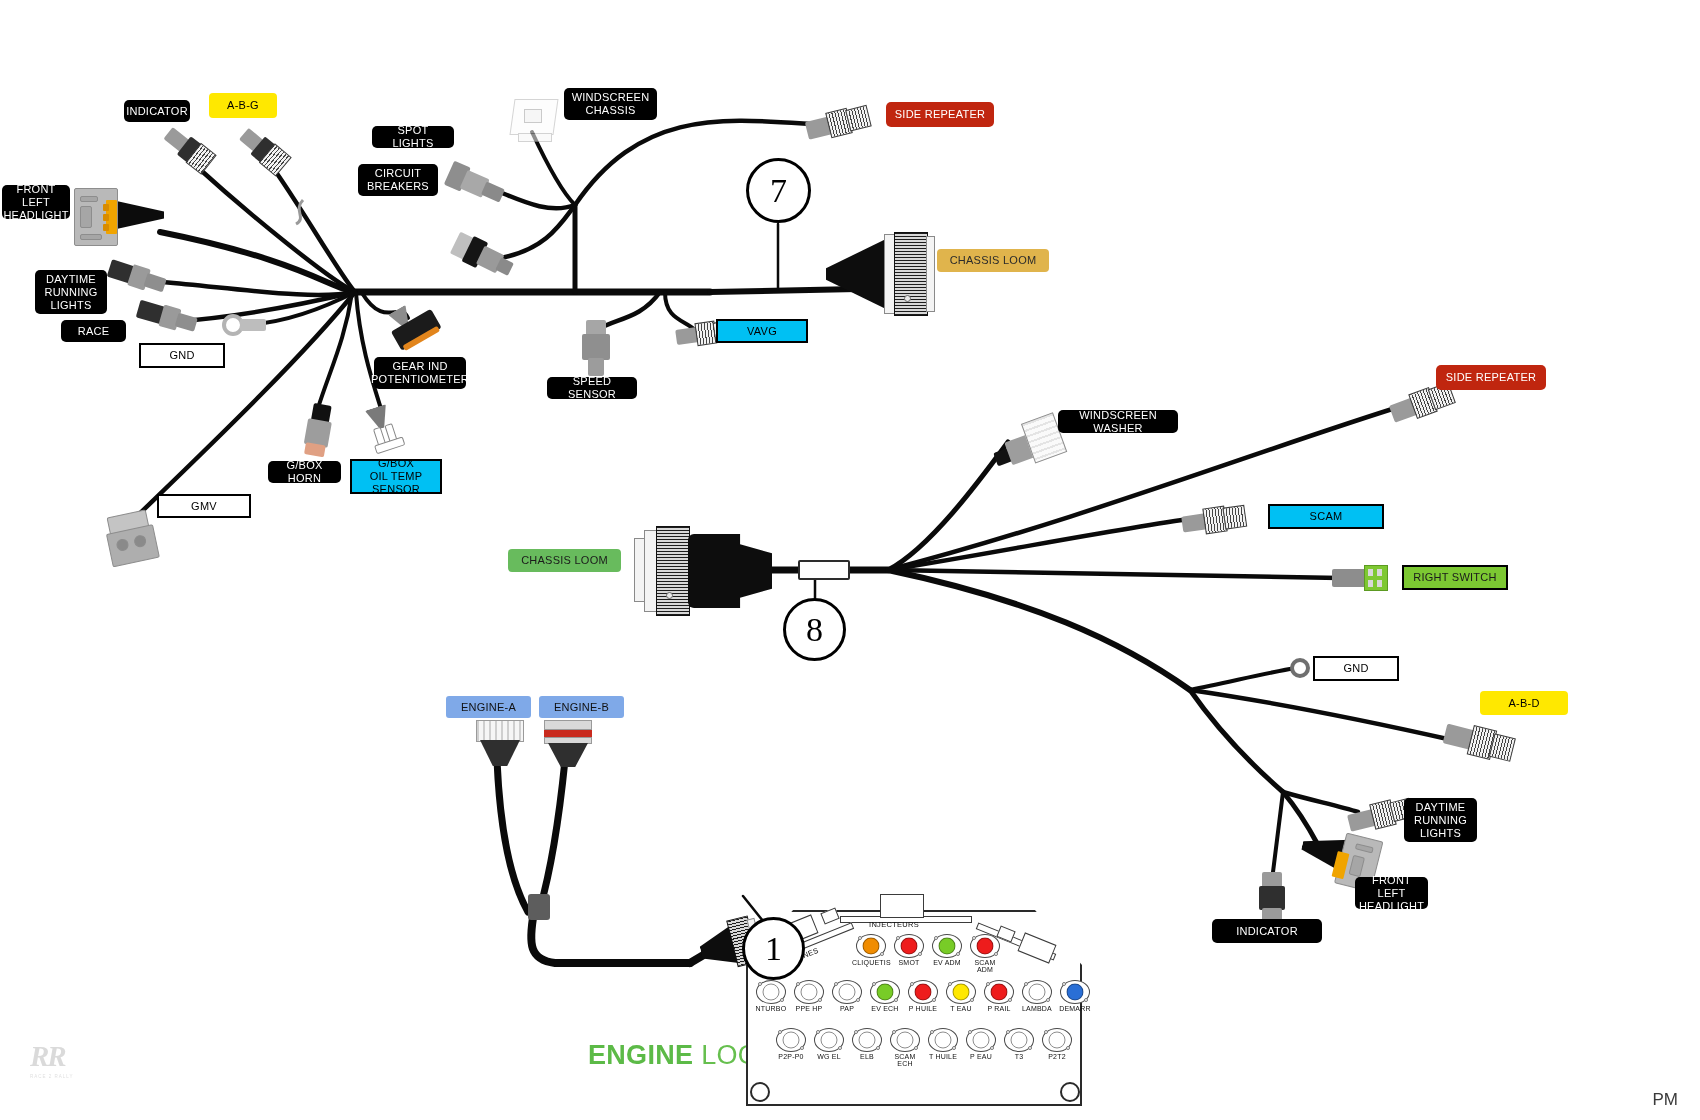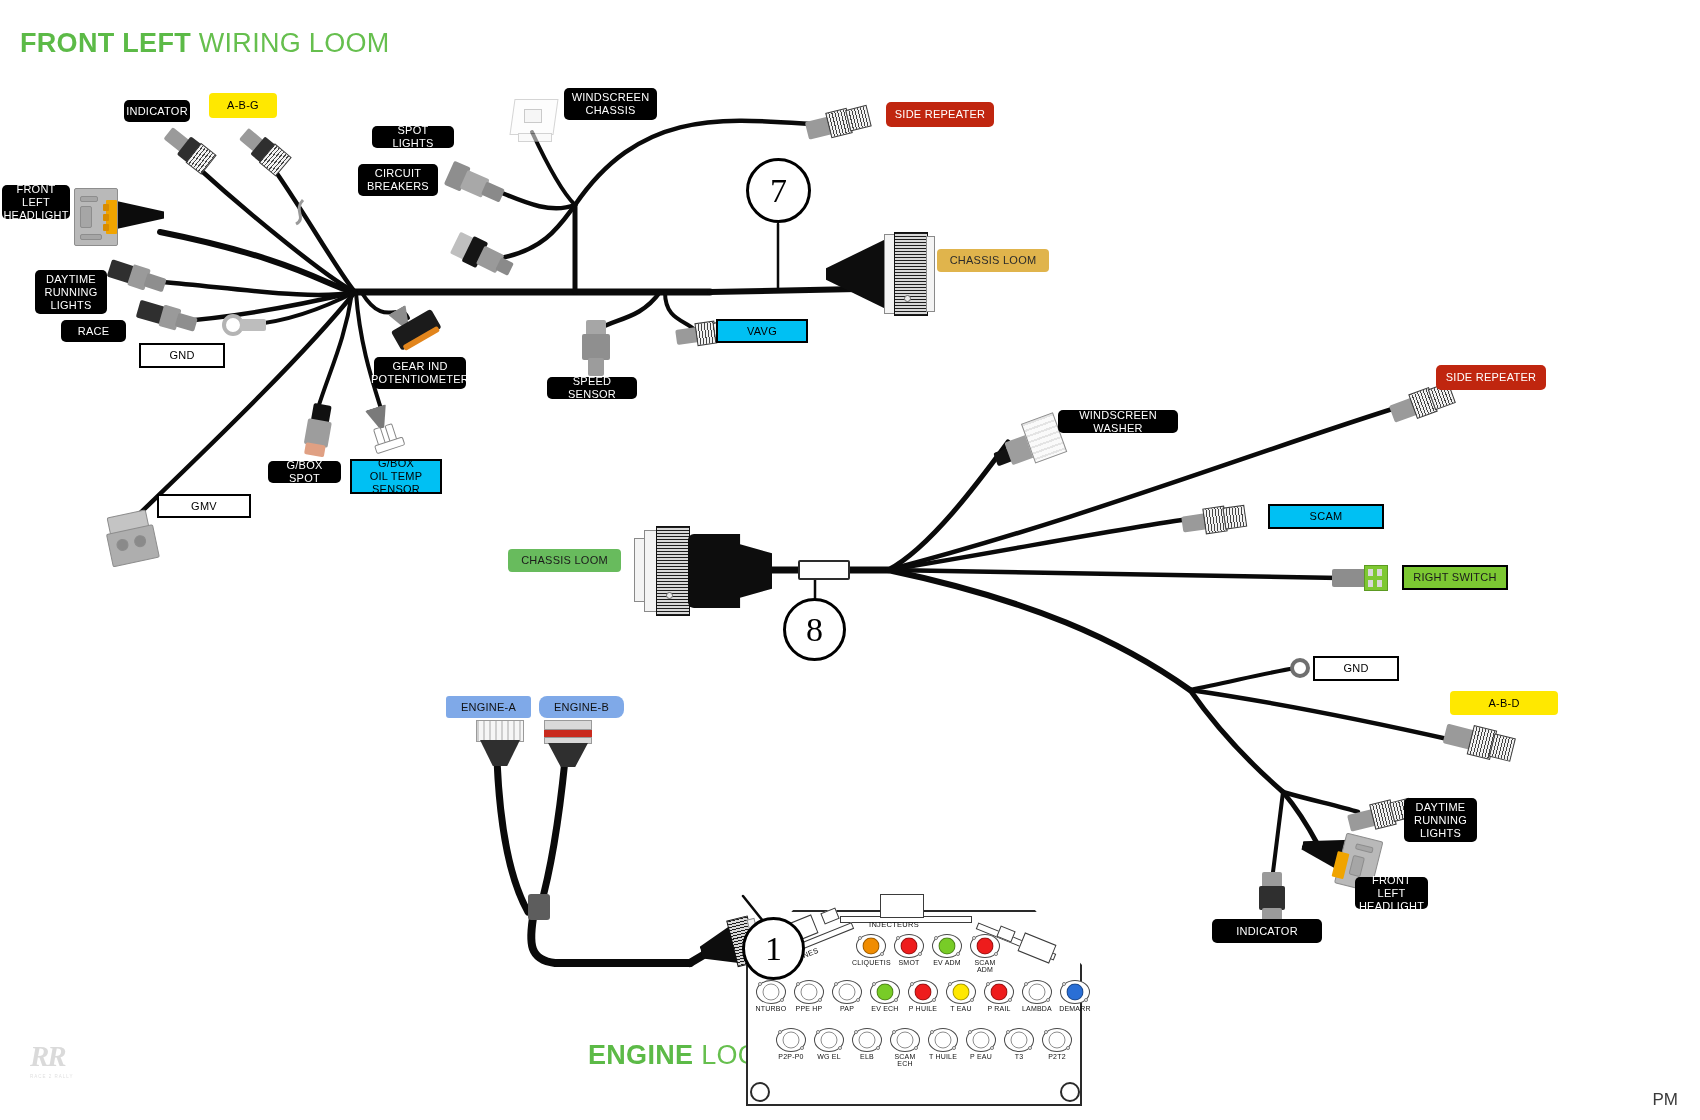--- a/index.html
+++ b/index.html
@@ -163,23 +163,20 @@
 
       <path d="M497 760 C500 830 510 880 528 912" stroke-width="7"></path>
       <path d="M565 760 C558 830 548 880 540 908" stroke-width="7"></path>
       <path d="M534 912 C528 945 530 960 555 963 L690 963" stroke-width="8"></path>
       <path d="M690 963 L712 950" stroke-width="8"></path>
 
       <path d="M743 896 L775 936" stroke-width="2.5"></path>
     </g>
   </svg>
 
-  <div class="loom-title" style="left:20px; top:28px;">
-    <span class="b">FRONT LEFT</span><span class="l"> WIRING LOOM</span>
-  </div>
   <div class="loom-title" style="left:588px; top:1040px;">
     <span class="b">ENGINE</span><span class="l"> LOOM</span>
   </div>
 
   <div class="bubble" style="left:746px; top:158px; width:65px; height:65px;">7</div>
   <div class="bubble" style="left:783px; top:598px; width:63px; height:63px;">8</div>
   <div class="bubble" style="left:742px; top:917px; width:63px; height:63px; z-index:6;">1</div>
 
   <div class="conn" style="left:72px; top:188px; width:96px; height:60px;">
     <div class="hl-boot" style="left:40px; top:12px; width:52px; height:30px; clip-path:polygon(100% 38%,100% 62%,0 100%,0 0);"></div>
@@ -592,51 +589,51 @@
   <div class="lbl black" style="left:124px; top:100px;  width:66px; height:22px;">INDICATOR</div>
   <div class="lbl yellow" style="left:209px; top:93px;   width:68px; height:25px;">A-B-G</div>
   <div class="lbl black" style="left:2px;   top:185px;  width:68px; height:34px;">FRONT LEFT
 HEADLIGHT</div>
   <div class="lbl black" style="left:35px;  top:270px;  width:72px; height:44px;">DAYTIME
 RUNNING
 LIGHTS</div>
   <div class="lbl black" style="left:61px;  top:320px;  width:65px; height:22px;">RACE</div>
   <div class="lbl white" style="left:139px; top:343px;  width:86px; height:25px;">GND</div>
   <div class="lbl white" style="left:157px; top:494px;  width:94px; height:24px;">GMV</div>
-  <div class="lbl black" style="left:268px; top:461px;  width:73px; height:22px;">G/BOX SPOT</div>
+  <div class="lbl black" style="left:268px; top:461px;  width:73px; height:22px;">G/BOX HORN</div>
   <div class="lbl cyan" style="left:350px; top:459px;  width:92px; height:35px;">G/BOX
 OIL TEMP SENSOR</div>
   <div class="lbl black" style="left:374px; top:357px;  width:92px; height:32px;">GEAR IND
 POTENTIOMETER</div>
   <div class="lbl black" style="left:372px; top:126px;  width:82px; height:22px;">SPOT LIGHTS</div>
   <div class="lbl black" style="left:358px; top:164px;  width:80px; height:32px;">CIRCUIT
 BREAKERS</div>
   <div class="lbl black" style="left:564px; top:88px;   width:93px; height:32px;">WINDSCREEN
 CHASSIS</div>
   <div class="lbl red" style="left:886px; top:102px;  width:108px; height:25px;">SIDE REPEATER</div>
   <div class="lbl gold" style="left:937px; top:249px;  width:112px; height:23px;">CHASSIS LOOM</div>
   <div class="lbl cyan" style="left:716px; top:319px;  width:92px; height:24px;">VAVG</div>
   <div class="lbl black" style="left:547px; top:377px;  width:90px; height:22px;">SPEED SENSOR</div>
 
   <div class="lbl green" style="left:508px;  top:549px; width:113px; height:23px;">CHASSIS LOOM</div>
   <div class="lbl black" style="left:1058px; top:410px; width:120px; height:23px;">WINDSCREEN WASHER</div>
   <div class="lbl red" style="left:1436px; top:365px; width:110px; height:25px;">SIDE REPEATER</div>
   <div class="lbl cyan" style="left:1268px; top:504px; width:116px; height:25px;">SCAM</div>
   <div class="lbl lime" style="left:1402px; top:565px; width:106px; height:25px;">RIGHT SWITCH</div>
   <div class="lbl white" style="left:1313px; top:656px; width:86px;  height:25px;">GND</div>
-  <div class="lbl yellow" style="left:1450px; top:691px; width:108px;  height:24px;">A-B-D</div>
+  <div class="lbl yellow" style="left:1480px; top:691px; width:88px;  height:24px;">A-B-D</div>
   <div class="lbl black" style="left:1404px; top:798px; width:73px;  height:44px;">DAYTIME
 RUNNING
 LIGHTS</div>
   <div class="lbl black" style="left:1355px; top:877px; width:73px;  height:32px;">FRONT LEFT
 HEADLIGHT</div>
   <div class="lbl black" style="left:1212px; top:919px; width:110px; height:24px;">INDICATOR</div>
 
   <div class="lbl" style="left:446px; top:696px; width:85px; height:22px; background:#7fa9e8; color:#111; border-radius:3px;">ENGINE-A</div>
-  <div class="lbl" style="left:539px; top:696px; width:85px; height:22px; background:#7fa9e8; color:#111; border-radius:8px;">ENGINE-B</div>
+  <div class="lbl" style="left:539px; top:696px; width:85px; height:22px; background:#7fa9e8; color:#111; border-radius:3px;">ENGINE-B</div>
 
   <div id="logo">
     <div class="rr">RR</div>
     <div class="sub">RACE  2  RALLY</div>
   </div>
   <div id="footer">PM</div>
 
 </div>
 
 </body></html>

